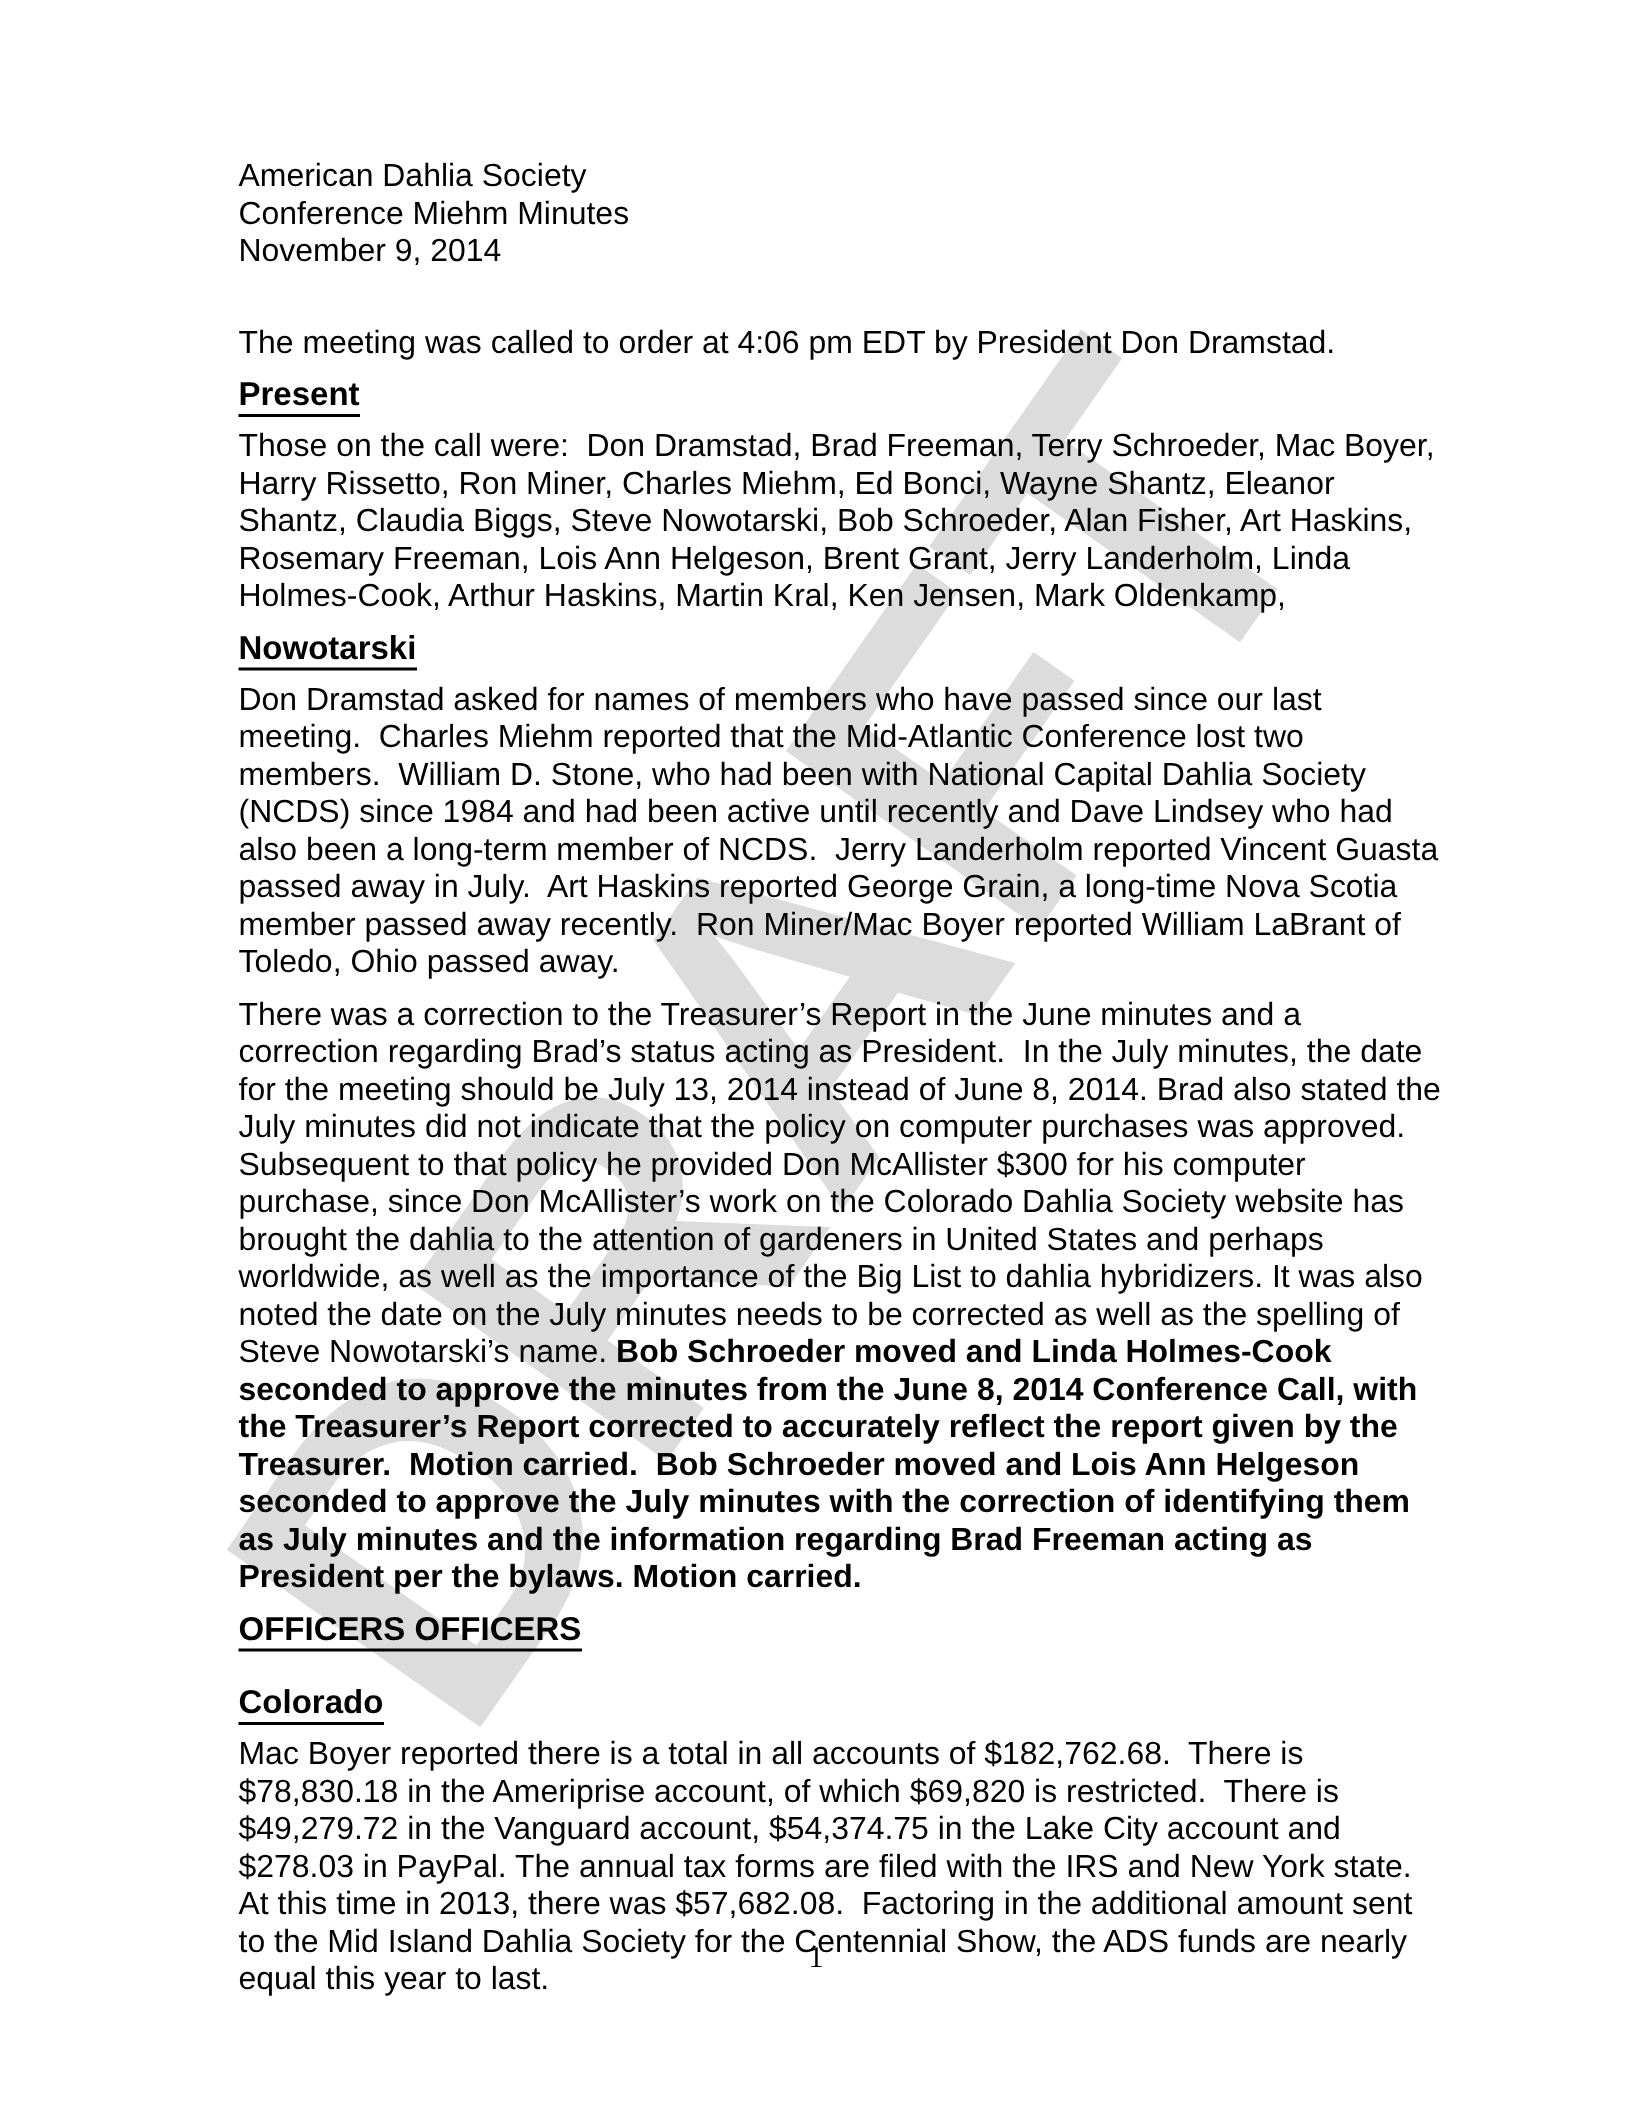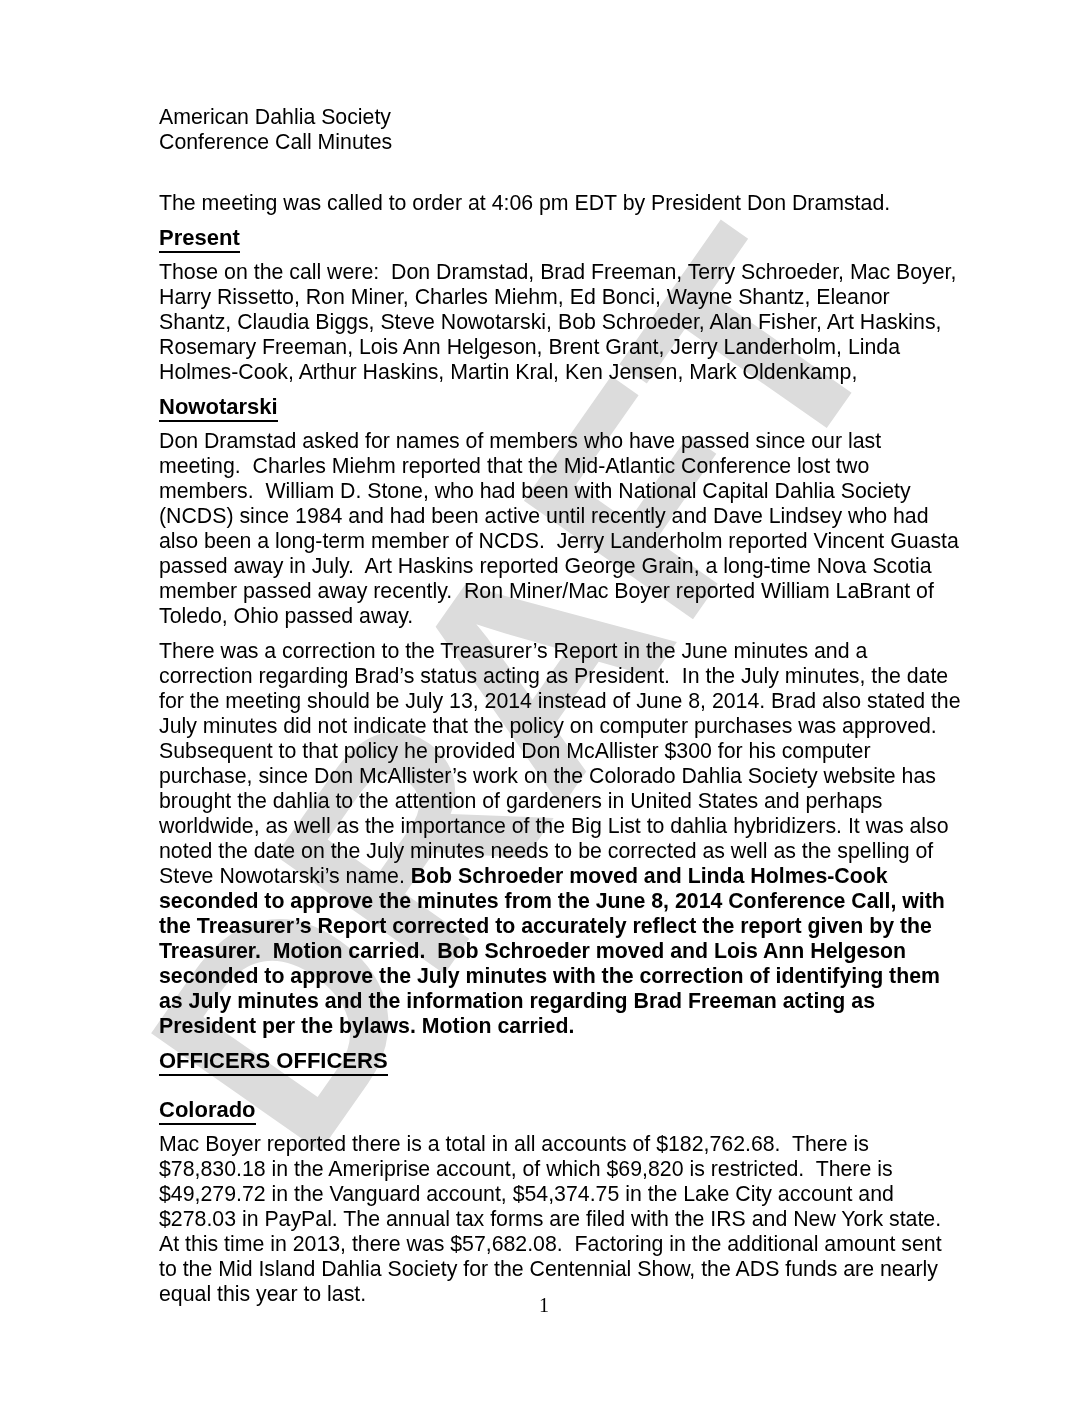--- a/index.html
+++ b/index.html
@@ -84,21 +84,22 @@
 <body>
 
 <div class="page">
 
   <div class="watermark">DRAFT</div>
 
   <div class="content">
 
     <div class="header-block">
       <div>American Dahlia Society</div>
-      <div>Conference Call Minutes</div>
+      <div>Conference Miehm Minutes</div>
+      <div>November 9, 2014</div>
     </div>
 
     <p class="intro">The meeting was called to order at 4:06 pm EDT by President Don Dramstad.</p>
 
     <h2><span class="u">Present</span></h2>
 
     <p>Those on the call were:  Don Dramstad, Brad Freeman, Terry Schroeder, Mac Boyer, Harry Rissetto, Ron Miner, Charles Miehm, Ed Bonci, Wayne Shantz, Eleanor Shantz, Claudia Biggs, Steve Nowotarski, Bob Schroeder, Alan Fisher, Art Haskins, Rosemary Freeman, Lois Ann Helgeson, Brent Grant, Jerry Landerholm, Linda Holmes-Cook, Arthur Haskins, Martin Kral, Ken Jensen, Mark Oldenkamp,</p>
 
     <h2><span class="u">Nowotarski</span></h2>
 

